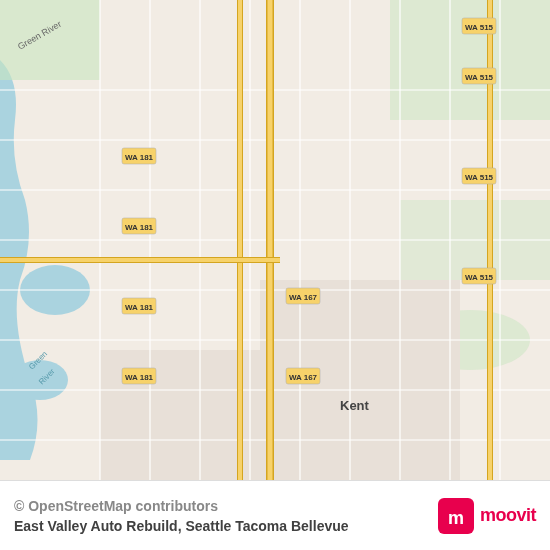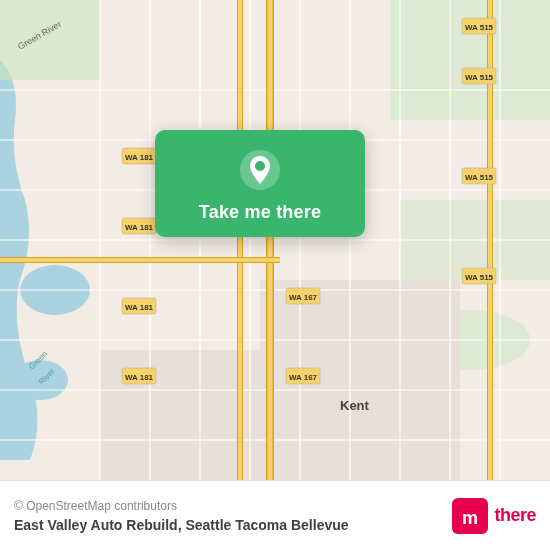--- a/index.html
+++ b/index.html
@@ -69,23 +69,24 @@
       position: relative;
     }
 
     #bottom-bar-left {
       display: flex;
       flex-direction: column;
       justify-content: center;
     }
 
     #attribution-text {
-      font-size: 12px;
+      font-size: 14px;
       color: #888;
       margin-bottom: 4px;
+      font-weight: bold;
     }
 
     #location-title {
       font-size: 14px;
       font-weight: bold;
       color: #404040;
     }
 
     #moovit-logo {
       display: flex;
@@ -192,35 +193,27 @@
     <rect x="286" y="368" width="34" height="16" fill="#f7d26a" stroke="#aaa" stroke-width="0.5" rx="2"></rect>
     <text x="303" y="380" text-anchor="middle" font-size="8" font-weight="bold" fill="#333" font-family="Arial">WA 167</text>
 
     <text x="340" y="410" fill="#444" font-size="13" font-weight="bold" font-family="Arial">Kent</text>
 
     <text x="32" y="370" fill="#5599aa" font-size="8" transform="rotate(-45,32,370)" font-family="Arial">Green</text>
     <text x="42" y="385" fill="#5599aa" font-size="8" transform="rotate(-45,42,385)" font-family="Arial">River</text>
   </svg>
 
   
-  <div id="take-me-there-card">
-    <svg id="pin-icon" viewBox="0 0 44 44" xmlns="http://www.w3.org/2000/svg">
-      <circle cx="22" cy="22" r="20" fill="white" opacity="0.25"></circle>
-      <path d="M22 8 C16.5 8 12 12.5 12 18 C12 25 22 36 22 36 C22 36 32 25 32 18 C32 12.5 27.5 8 22 8 Z" fill="white"></path>
-      <circle cx="22" cy="18" r="5" fill="#3ab56e"></circle>
-    </svg>
-    <span id="take-me-there-label">Take me there</span>
-  </div>
 </div>
 
 <div id="bottom-bar">
   <div id="bottom-bar-left">
     <span id="attribution-text">© OpenStreetMap contributors</span>
     <span id="location-title">East Valley Auto Rebuild, Seattle Tacoma Bellevue</span>
   </div>
   <div id="moovit-logo">
     <svg id="moovit-icon" viewBox="0 0 36 36" xmlns="http://www.w3.org/2000/svg">
       <rect width="36" height="36" rx="6" fill="#e8004d"></rect>
       <text x="18" y="26" text-anchor="middle" fill="white" font-size="18" font-weight="bold" font-family="Arial">m</text>
     </svg>
-    <span id="moovit-text">there</span>
+    <span id="moovit-text">moovit</span>
   </div>
 </div>
 
 </body></html>

